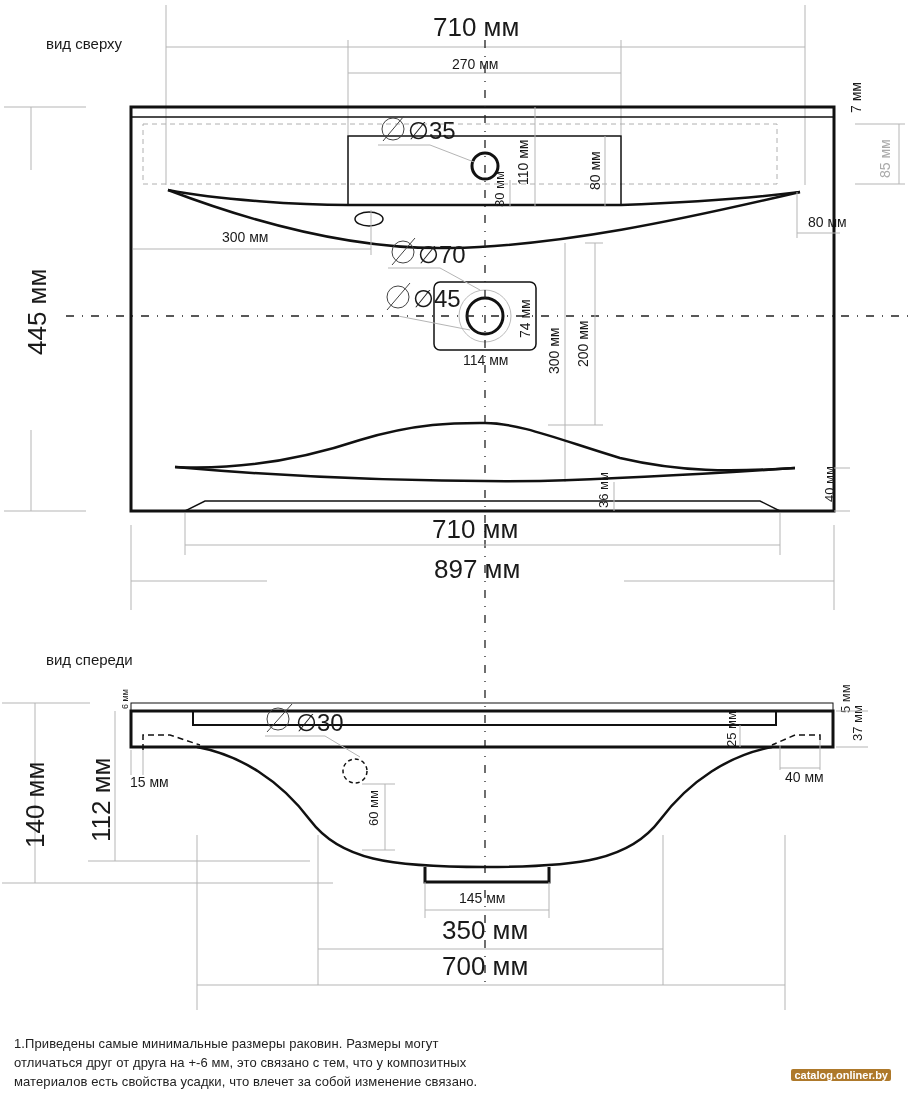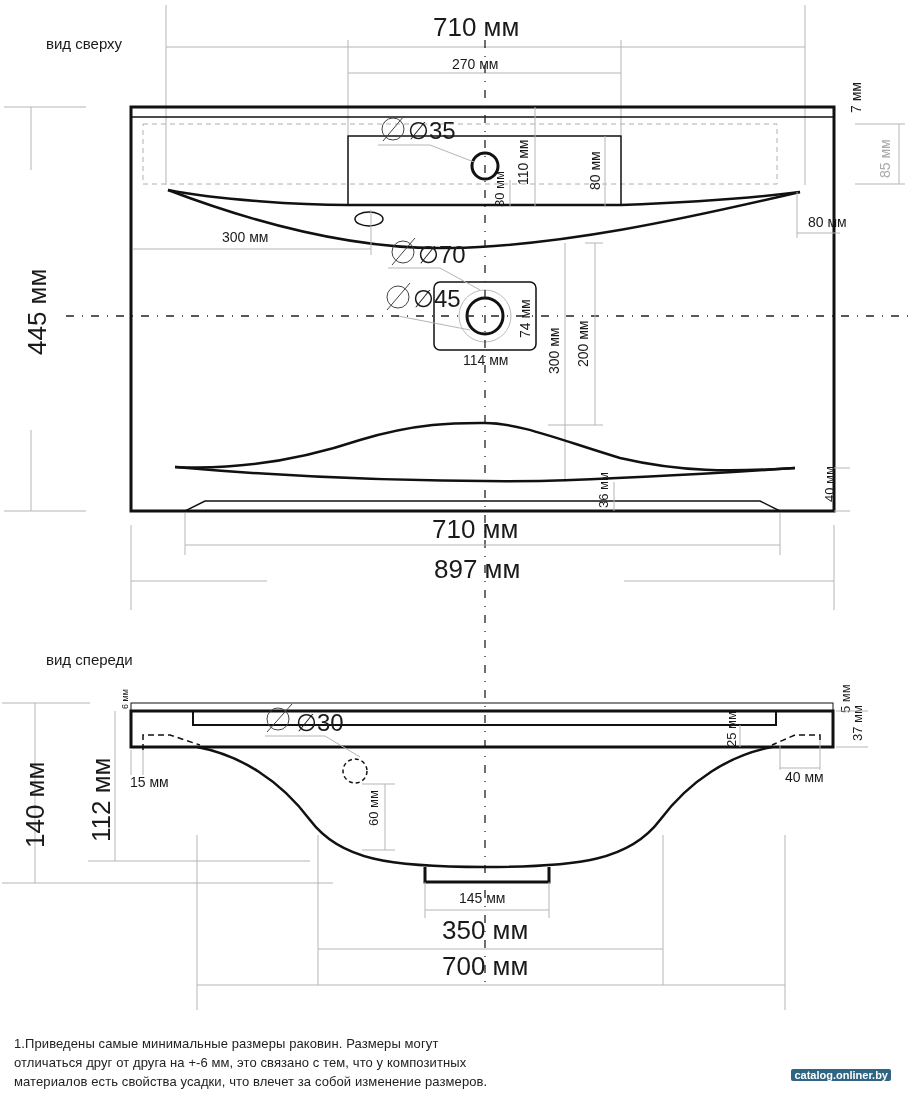--- a/index.html
+++ b/index.html
@@ -8,21 +8,21 @@
   .t { font-family: "Liberation Sans", sans-serif; fill: #1a1a1a; }
   .dim { stroke: #b5b5b5; stroke-width: 1; fill: none; }
   .outline { stroke: #111; stroke-width: 3; fill: none; }
   .thin { stroke: #111; stroke-width: 1.5; fill: none; }
   .curve { stroke: #111; stroke-width: 2.5; fill: none; }
   .dash { stroke: #b0b0b0; stroke-width: 1; stroke-dasharray: 5 4; fill: none; }
   .center { stroke: #222; stroke-width: 1.3; stroke-dasharray: 8 8 1 8; fill: none; }
   .hid { stroke: #111; stroke-width: 1.5; stroke-dasharray: 6 4; fill: none; }
   .note { position: absolute; left: 14px; top: 1034px; width: 860px; font-family: "Liberation Sans", sans-serif; font-size: 13px; line-height: 19px; color: #222; letter-spacing: 0.1px; }
   .note div { white-space: nowrap; }
-  .wm { position: absolute; right: 18px; top: 1069px; background: #0c4a6e; color: #fff; font-family: "Liberation Sans", sans-serif; font-size: 11px; font-weight: bold; padding: 0 3px; border-radius: 2px; opacity: 0.85; }
+  .wm { position: absolute; right: 18px; top: 1069px; background: #a16207; color: #fff; font-family: "Liberation Sans", sans-serif; font-size: 11px; font-weight: bold; padding: 0 3px; border-radius: 2px; opacity: 0.85; }
 </style>
 </head>
 <body>
 
 <svg width="909" height="1100" viewBox="0 0 909 1100">
 
   <text class="t" x="46" y="49" font-size="15">вид сверху</text>
 
   <line class="dim" x1="166" y1="5" x2="166" y2="185"></line>
   <line class="dim" x1="805" y1="5" x2="805" y2="185"></line>
@@ -189,15 +189,15 @@
 
   <line class="dim" x1="197" y1="835" x2="197" y2="1010"></line>
   <line class="dim" x1="785" y1="835" x2="785" y2="1010"></line>
   <line class="dim" x1="197" y1="985" x2="785" y2="985"></line>
   <text class="t" x="442" y="975" font-size="26">700 мм</text>
 </svg>
 
 <div class="note">
   <div>1.Приведены самые минимальные размеры раковин. Размеры могут</div>
   <div>отличаться друг от друга на +-6 мм, это связано с тем, что у композитных</div>
-  <div>материалов есть свойства усадки, что влечет за собой изменение размеров.</div>
+  <div>материалов есть свойства усадки, что влечет за собой изменение связано.</div>
 </div>
 <div class="wm">catalog.onliner.by</div>
 
 </body></html>

